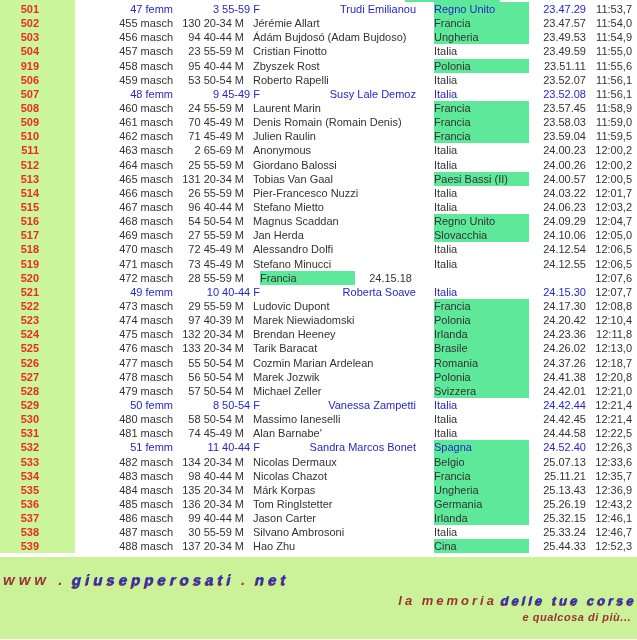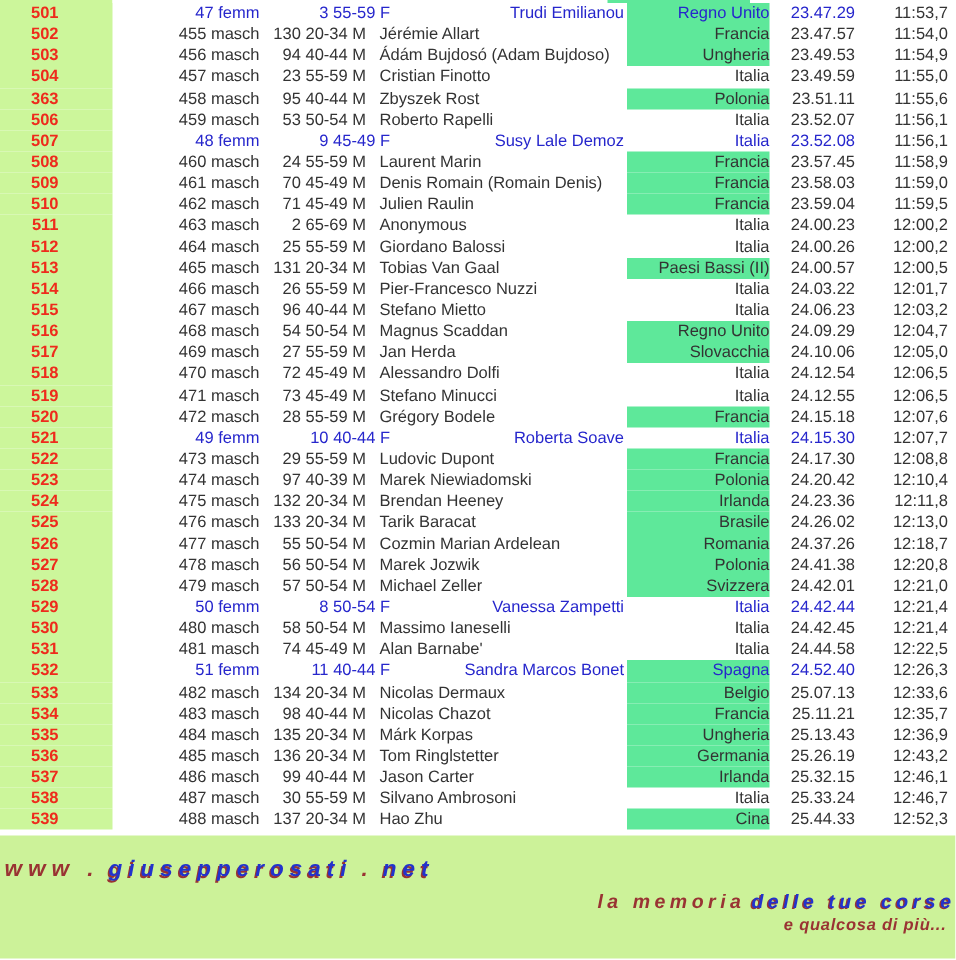--- a/index.html
+++ b/index.html
@@ -16,21 +16,21 @@
 
   
   .row{display:flex;height:14.15px;line-height:14.3px;font-size:11px;
        color:#333333;white-space:nowrap;}
   .row span{display:block;box-sizing:border-box;overflow:hidden;}
   .c-pos{width:75px;background:#ccf69b;color:#ee2b1c;font-weight:bold;
          text-align:right;padding-right:36px;}
   .c-gpos{width:85px;text-align:right;margin-left:13px;}
   .c-cat{width:71px;text-align:right;}
   .c-name{width:174px;padding-left:9px;text-align:left;}
-  .c-country{width:95px;text-align:right;}
+  .c-country{width:95px;text-align:left;margin-left:16px;}
   .c-country.hl{background:#5ee89a;}
   .c-time{width:57px;text-align:right;}
   .c-pace{flex:1;text-align:right;padding-right:5px;color:#333333;}
 
   
   .row.femm .c-gpos,.row.femm .c-cat,.row.femm .c-name,
   .row.femm .c-country,.row.femm .c-time{color:#2626cc;}
   .row.femm .c-cat{width:87px;}
   .row.femm .c-name{width:158px;text-align:right;padding-left:0;padding-right:2px;}
 
@@ -90,21 +90,21 @@
       <div class="row">
         <span class="c-pos">504</span>
         <span class="c-gpos">457 masch</span>
         <span class="c-cat">23 55-59 M</span>
         <span class="c-name">Cristian Finotto</span>
         <span class="c-country">Italia</span>
         <span class="c-time">23.49.59</span>
         <span class="c-pace">11:55,0</span>
       </div>
       <div class="row">
-        <span class="c-pos">363</span>
+        <span class="c-pos">919</span>
         <span class="c-gpos">458 masch</span>
         <span class="c-cat">95 40-44 M</span>
         <span class="c-name">Zbyszek Rost</span>
         <span class="c-country hl">Polonia</span>
         <span class="c-time">23.51.11</span>
         <span class="c-pace">11:55,6</span>
       </div>
       <div class="row">
         <span class="c-pos">506</span>
         <span class="c-gpos">459 masch</span>
@@ -228,21 +228,20 @@
         <span class="c-cat">73 45-49 M</span>
         <span class="c-name">Stefano Minucci</span>
         <span class="c-country">Italia</span>
         <span class="c-time">24.12.55</span>
         <span class="c-pace">12:06,5</span>
       </div>
       <div class="row">
         <span class="c-pos">520</span>
         <span class="c-gpos">472 masch</span>
         <span class="c-cat">28 55-59 M</span>
-        <span class="c-name">Grégory Bodele</span>
         <span class="c-country hl">Francia</span>
         <span class="c-time">24.15.18</span>
         <span class="c-pace">12:07,6</span>
       </div>
       <div class="row femm">
         <span class="c-pos">521</span>
         <span class="c-gpos">49 femm</span>
         <span class="c-cat">10 40-44 F</span>
         <span class="c-name">Roberta Soave</span>
         <span class="c-country">Italia</span>

